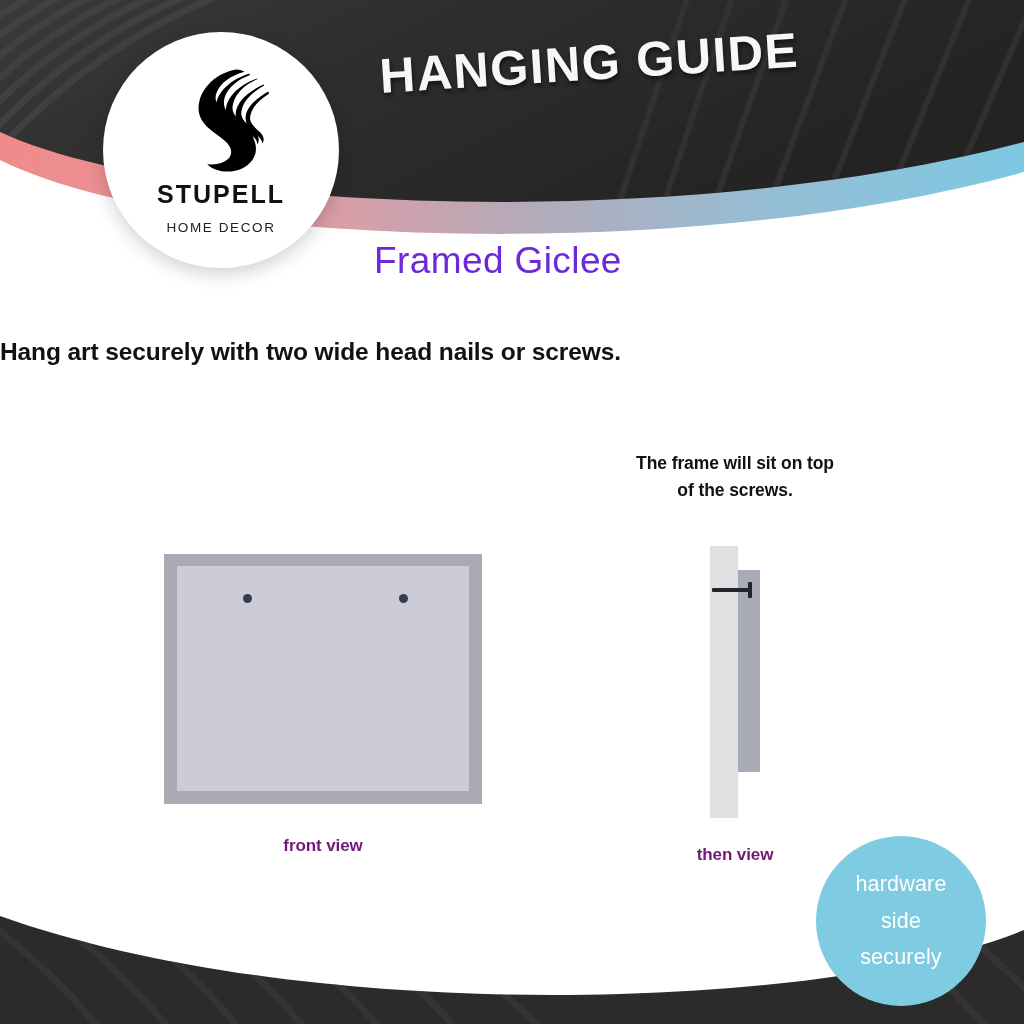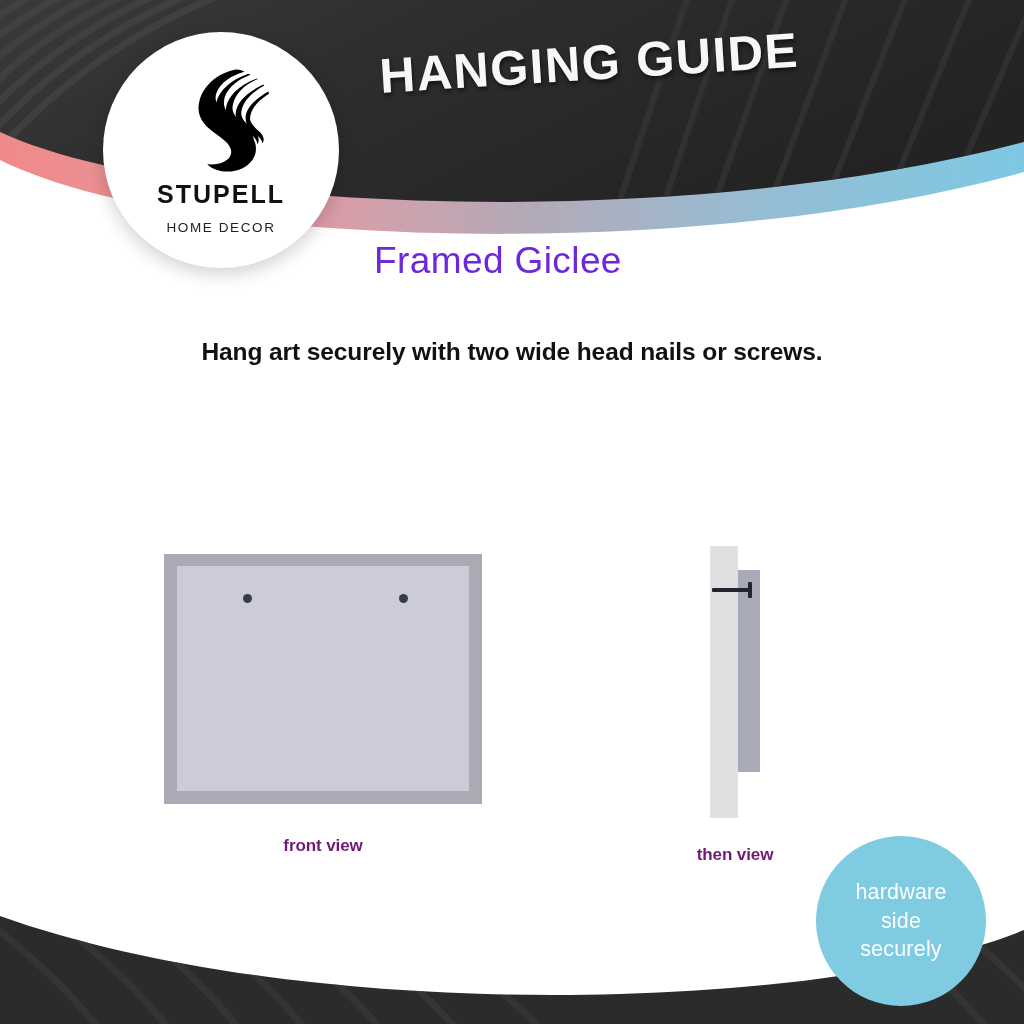--- a/index.html
+++ b/index.html
@@ -50,21 +50,21 @@
   
   #product-name{
     position:absolute;left:374px;top:240px;
     font-size:37px;color:#6d28d9;font-weight:400;
     letter-spacing:0.4px;white-space:nowrap;z-index:30;text-align:right;
   }
 
   
   #main-instruction{
     position:absolute;left:0;top:338px;width:1024px;
-    text-align:center;font-size:24.5px;color:#111;font-weight:600;
+    font-size:24.5px;color:#111;font-weight:600;
     letter-spacing:-0.1px;z-index:30;
   }
 
   
   .caption{
     position:absolute;text-align:center;color:#111;
     font-size:17.5px;font-weight:600;line-height:1.52;
     letter-spacing:-0.1px;z-index:30;
   }
   #caption-front{left:155px;top:448px;width:342px;}
@@ -114,21 +114,21 @@
   }
   #label-front{left:164px;top:836px;width:318px;}
   #label-side{left:640px;top:845px;width:190px;}
 
   
   #hardware-badge{
     position:absolute;left:816px;top:836px;width:170px;height:170px;
     border-radius:50%;background:#7ecbe2;z-index:45;
     display:flex;flex-direction:column;align-items:center;justify-content:center;
     color:#ffffff;font-size:21.5px;line-height:1.32;text-align:center;
-    font-weight:400;letter-spacing:0.2px;
+    font-weight:400;letter-spacing:0.2px;gap:8px;
   }
 </style>
 </head>
 <body>
 
 <div id="page">
 
   <svg class="layer" viewBox="0 0 1024 1024" preserveAspectRatio="none" style="z-index:5;">
     <defs>
       <clipPath id="topClip">
@@ -215,20 +215,24 @@
     </svg>
     <div id="logo-word">STUPELL</div>
     <div id="logo-sub">HOME DECOR</div>
   </div>
 
   <div id="header-title">HANGING GUIDE</div>
   <div id="product-name">Framed Giclee</div>
   <div id="main-instruction">Hang art securely with two wide head nails or screws.</div>
 
 
+  <div id="caption-side" class="caption">
+    <div>The frame will sit on top</div>
+    <div>of the screws.</div>
+  </div>
 
   <div id="front-view">
     <div id="front-view-inner">
       <div id="screw-dot-left" class="screw-dot"></div>
       <div id="screw-dot-right" class="screw-dot"></div>
     </div>
   </div>
 
   <div id="side-view">
     <div id="side-wall"></div>

